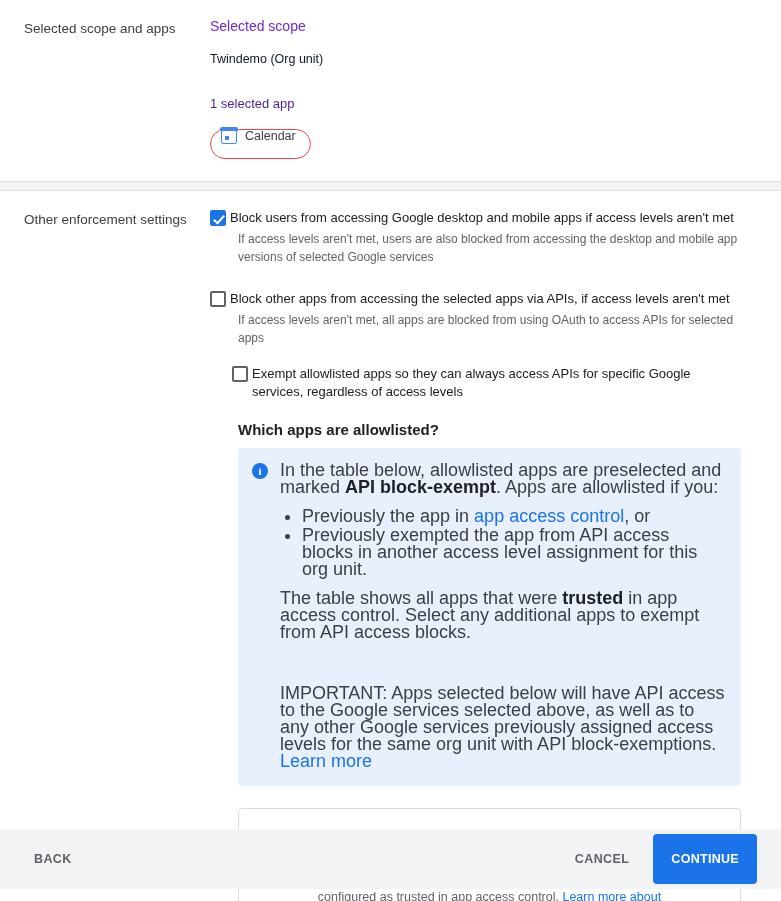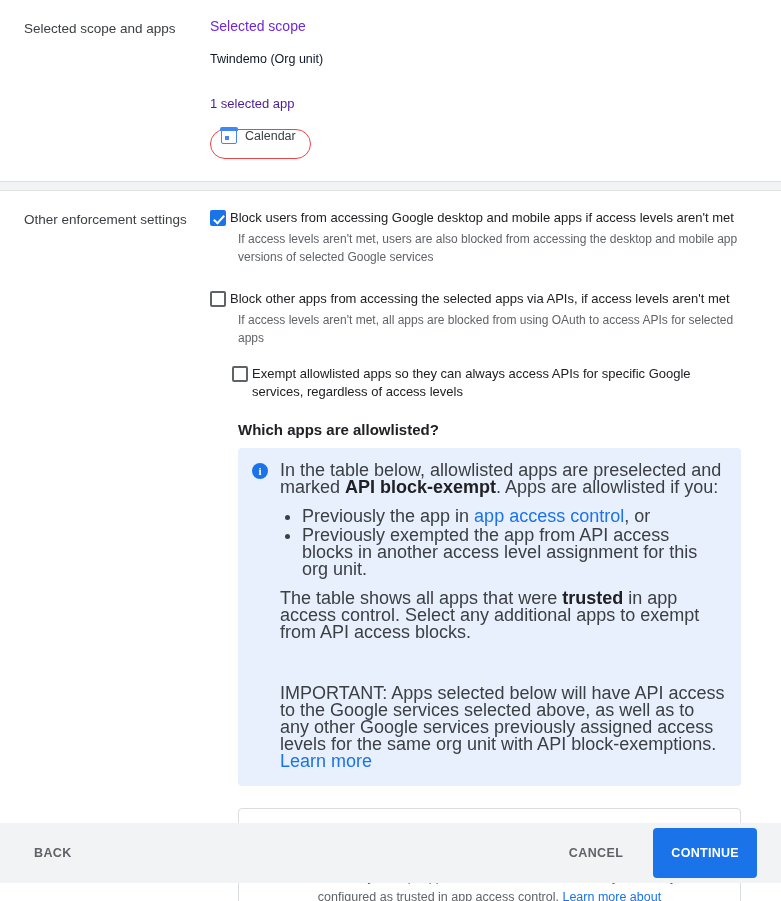--- a/index.html
+++ b/index.html
@@ -215,21 +215,21 @@
     margin: 0 auto 22px auto;
     font-size: 12.5px;
     line-height: 20px;
     color: #5f6368;
     max-width: 400px;
   }
 
   
   .footer {
     position: absolute;
-    left: 0; right: 0; bottom: 18px;
+    left: 0; right: 0; bottom: 12px;
     height: 60px;
     background: #f1f3f4;
     display: flex;
     align-items: center;
     padding: 0 24px;
   }
   .btn-flat {
     background: transparent;
     border: none;
     color: #5f6368;
@@ -237,21 +237,21 @@
     font-weight: bold;
     letter-spacing: .4px;
     cursor: pointer;
     padding: 8px 10px;
     font-family: "Liberation Sans", sans-serif;
   }
   .footer-right {
     margin-left: auto;
     display: flex;
     align-items: center;
-    gap: 20px;
+    gap: 14px;
   }
   .btn-continue {
     background: #1a73e8;
     color: #fff;
     border: none;
     border-radius: 4px;
     font-size: 12.5px;
     font-weight: bold;
     letter-spacing: .3px;
     padding: 18px 18px;

